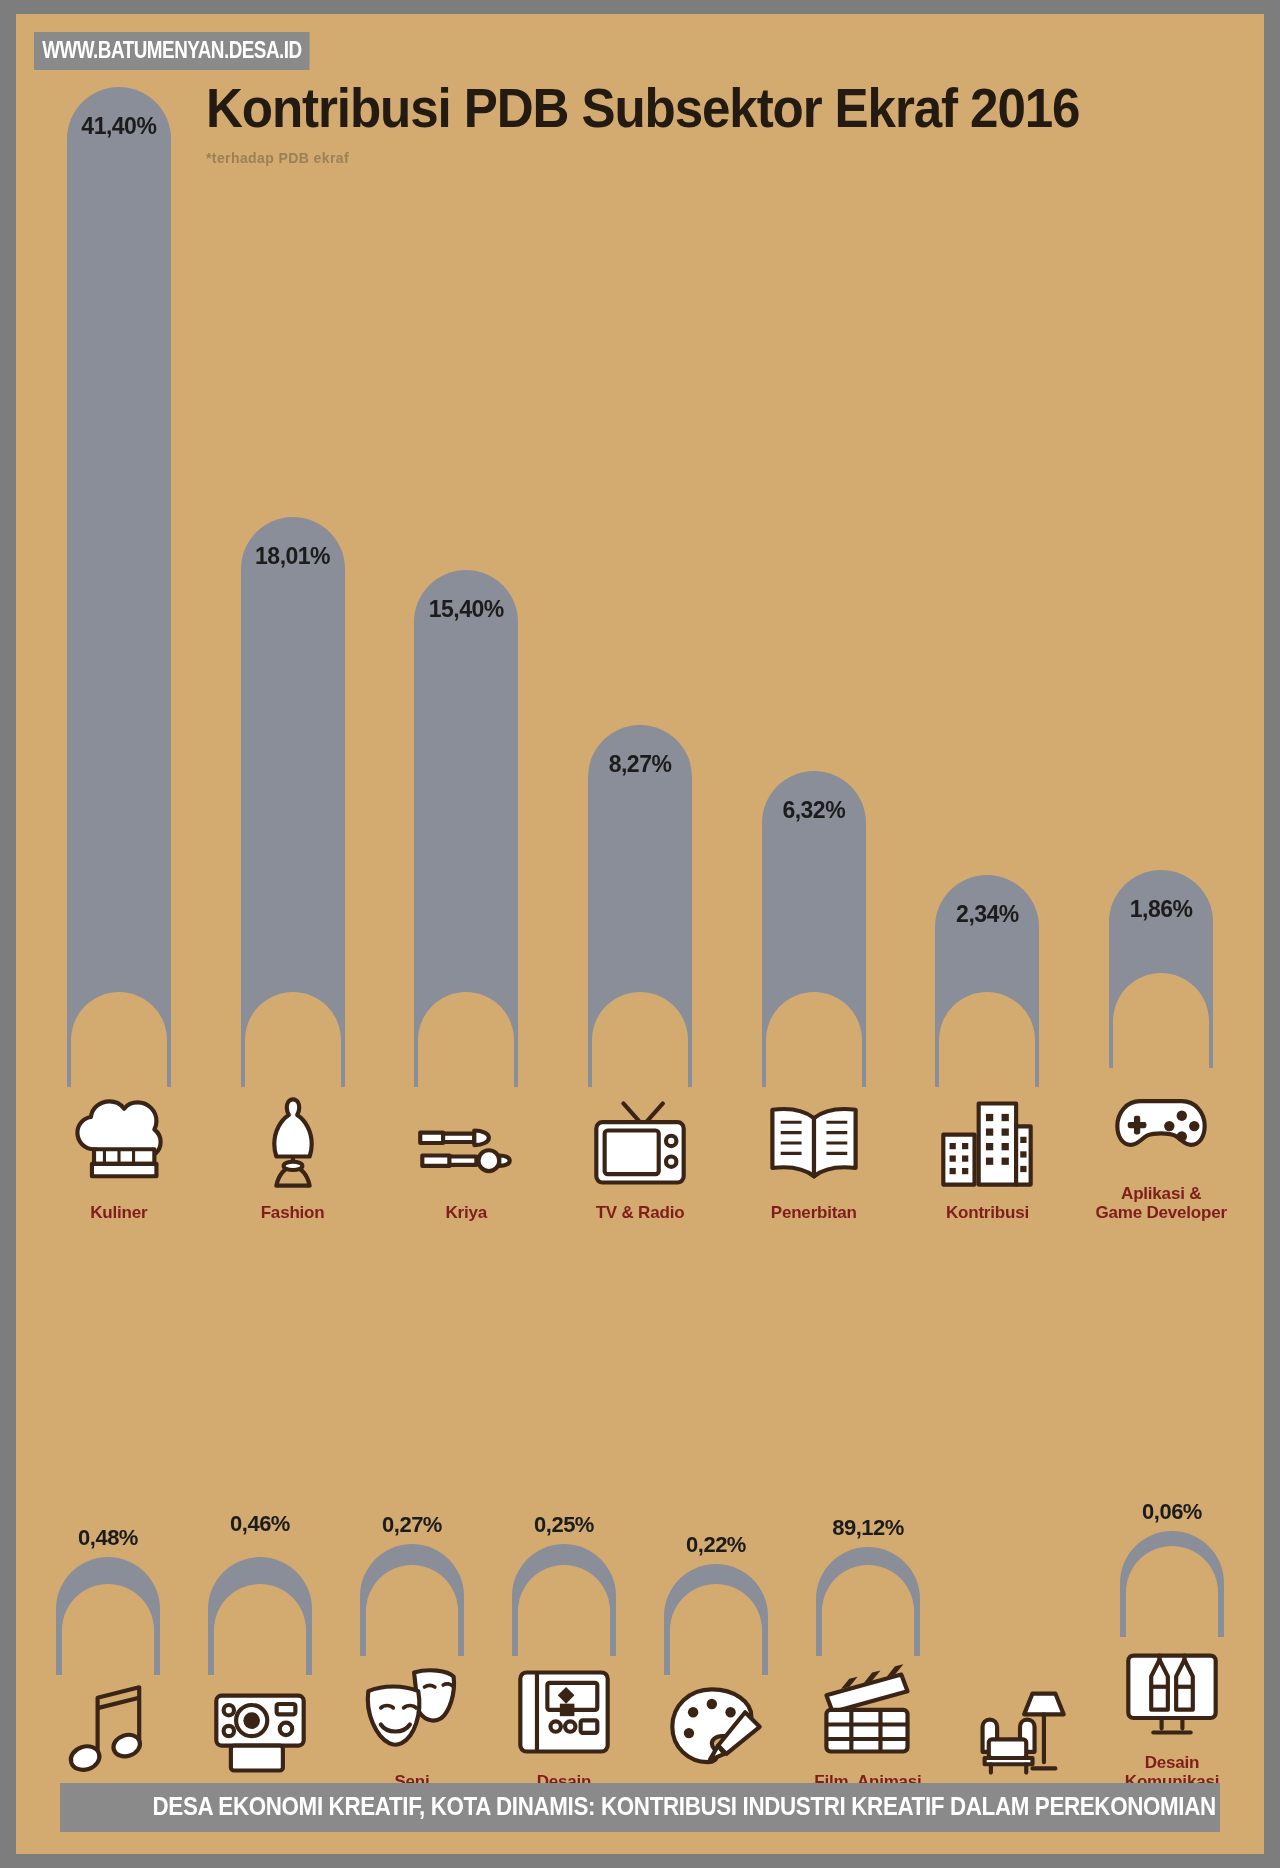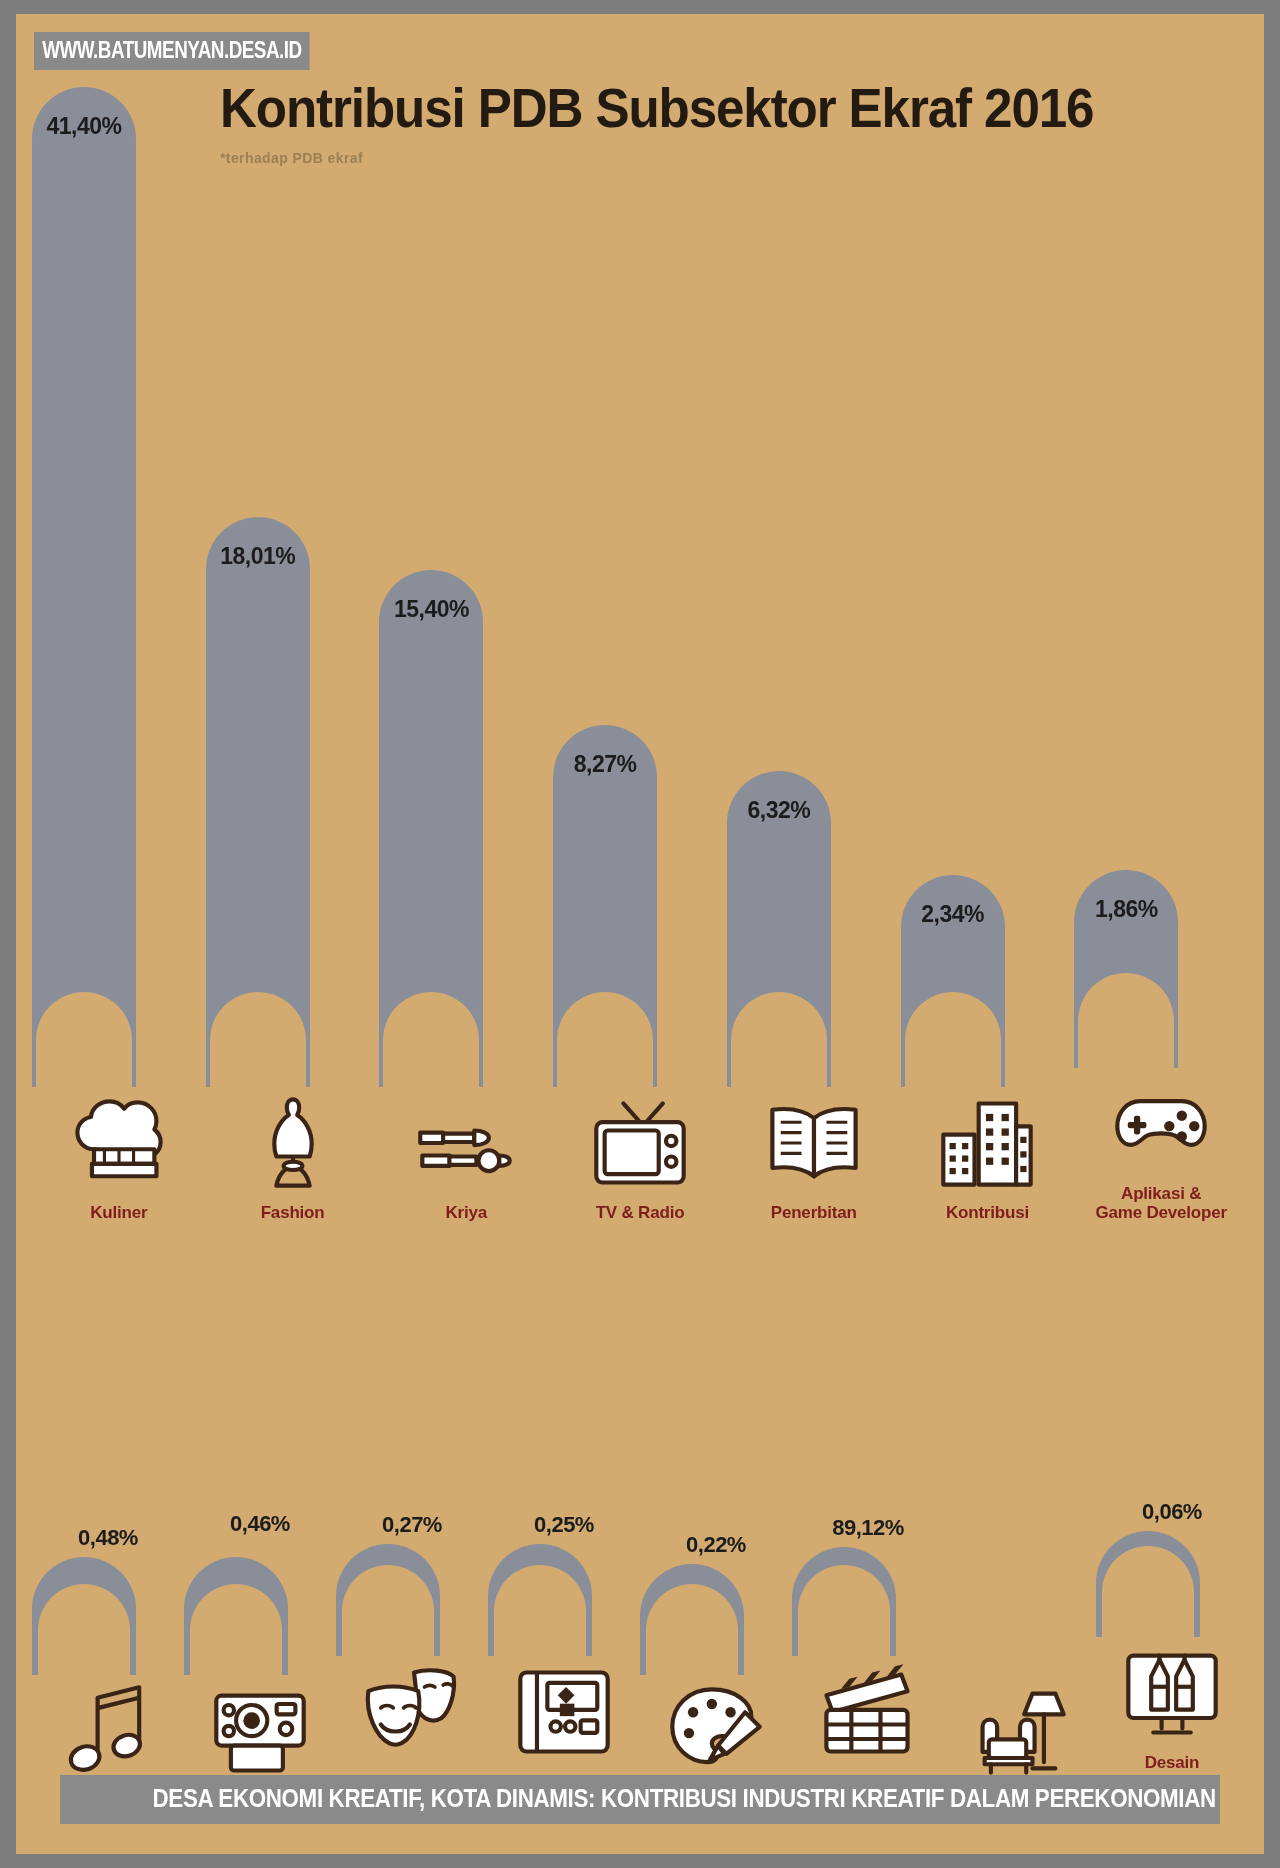--- a/index.html
+++ b/index.html
@@ -37,21 +37,21 @@
     padding: 5px 10px 6px 10px;
     transform: scaleX(0.82);
     transform-origin: left center;
     white-space: nowrap;
     z-index: 40;
   }
 
   
   .title-block {
     position: absolute;
-    left: 204px; top: 62px;
+    left: 190px; top: 62px;
     width: 830px;
     text-align: left;
     z-index: 30;
   }
   .title {
     font-size: 55px;
     font-weight: bold;
     color: #231a12;
     letter-spacing: -1.2px;
     transform: scaleX(0.93);
@@ -88,21 +88,21 @@
     align-items: center;
     justify-content: flex-end;
     height: 100%;
   }
 
   
   .bar-wrap {
     position: relative;
     width: 100%;
     display: flex;
-    justify-content: flex-start;
+    justify-content: center;
     align-items: flex-end;
   }
   .bar {
     position: relative;
     width: 104px;
     background: #8a8e99;
     border-radius: 52px 52px 0 0;
   }
   .bar .notch {
     position: absolute;
@@ -158,21 +158,21 @@
     text-align: center;
     line-height: 1.12;
     white-space: pre-line;
     letter-spacing: -0.2px;
   }
 
   
   .caption {
     position: absolute;
     left: 44px; right: 44px;
-    bottom: 30px;
+    bottom: 22px;
     background: #8a8a8a;
     color: #ffffff;
     font-weight: bold;
     font-size: 26px;
     text-align: center;
     padding: 8px 6px 10px 6px;
     letter-spacing: -0.4px;
     white-space: nowrap;
     z-index: 40;
   }

